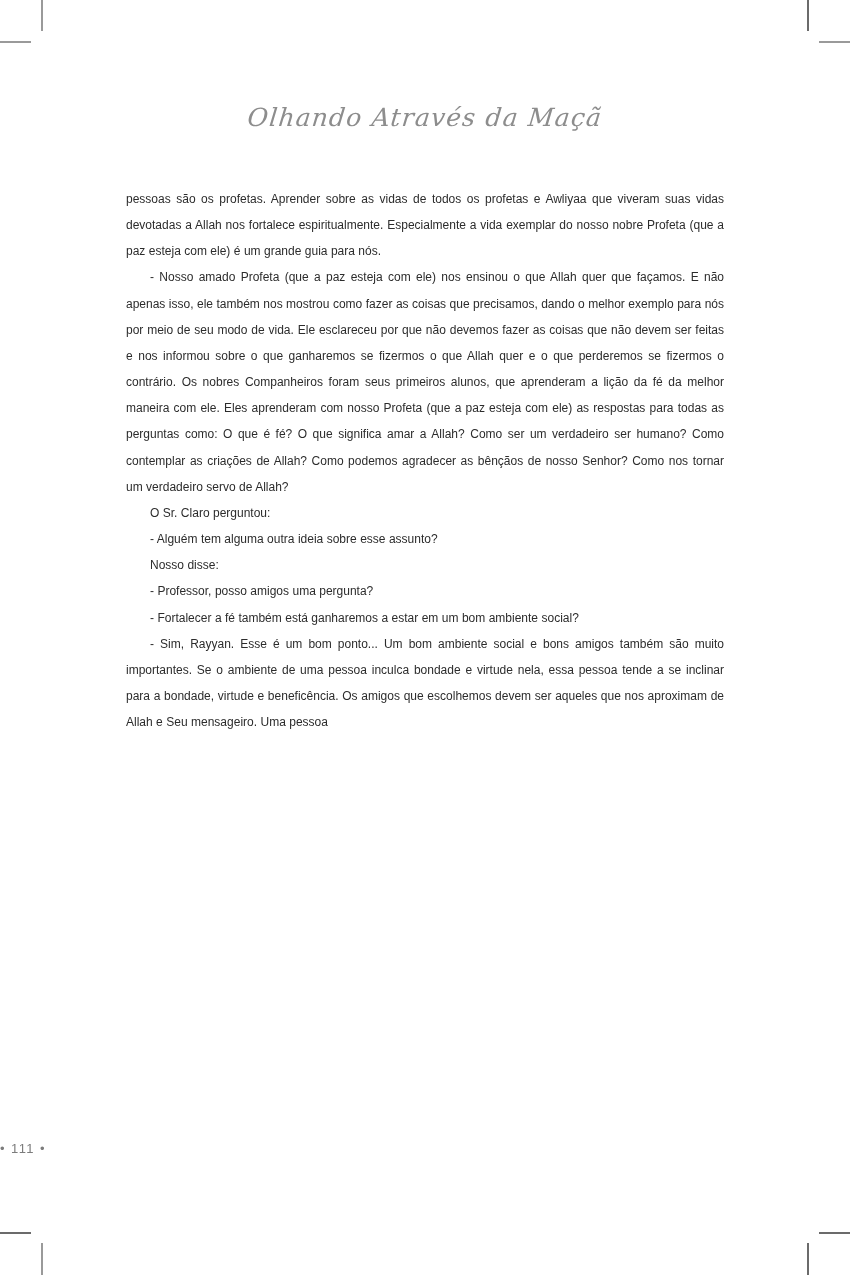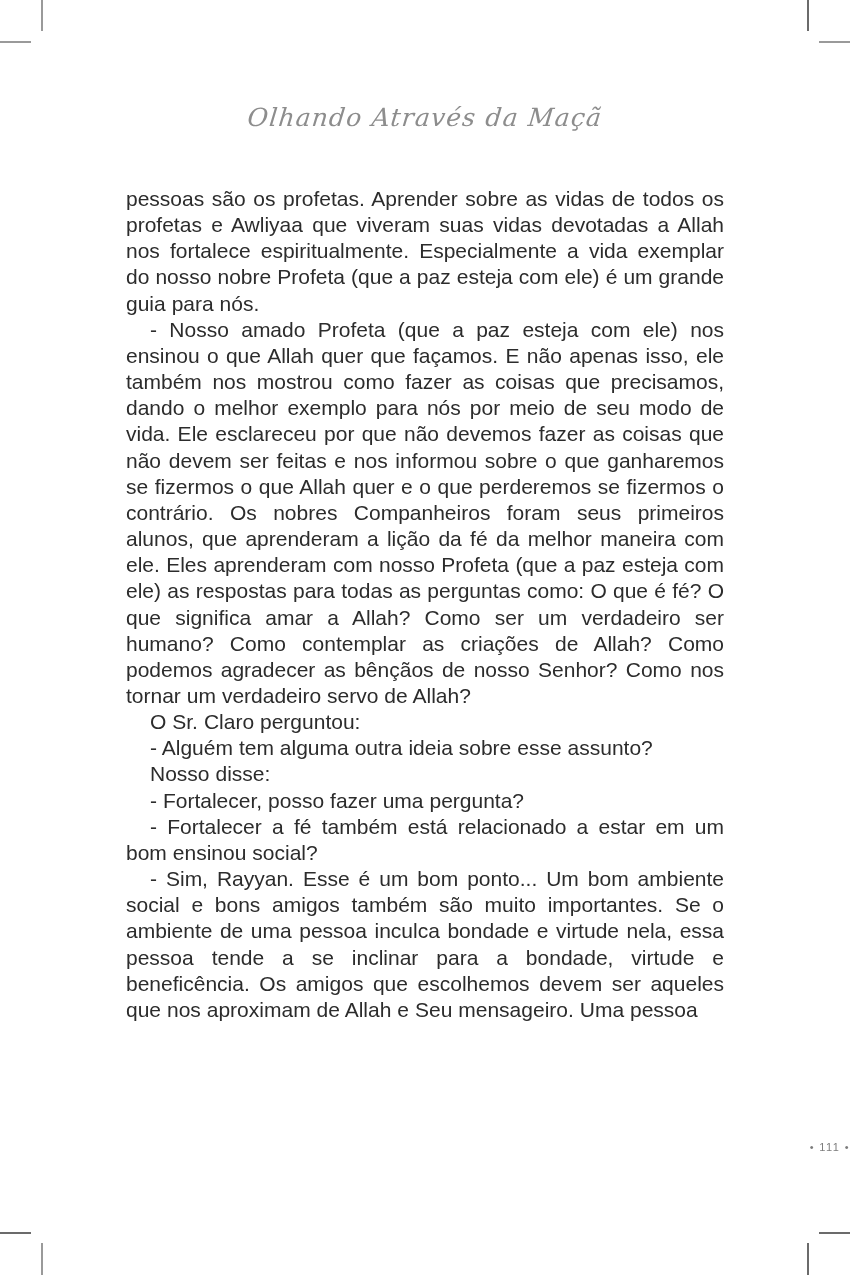--- a/index.html
+++ b/index.html
@@ -55,40 +55,40 @@
   
   .text-column {
     position: absolute;
     left: 126px;
     top: 186px;
     width: 598px;
   }
 
   .para {
     margin: 0;
-    font-size: 21px;
+    font-size: 12px;
     line-height: 26.15px;
     color: #2c2c2c;
     text-align: justify;
     text-indent: 24px;
     -webkit-hyphens: none;
     hyphens: none;
     word-spacing: 0.1px;
   }
   .para.no-indent { text-indent: 0; }
   .para.flush-last { text-align-last: left; }
 
   
   .folio {
     position: absolute;
     left: 0;
     right: 0;
     top: 1141px;
-    text-align: right;
-    font-size: 11px;
+    text-align: left;
+    font-size: 13px;
     color: #7c7c7c;
     letter-spacing: 1.4px;
   }
 </style>
 </head>
 <body>
 
 <div class="page">
 
   <div class="crop crop-tl-v"></div>
@@ -101,20 +101,20 @@
   <div class="crop dark crop-br-v"></div>
 
   <div class="running-head">Olhando Através da Maçã</div>
 
   <div class="text-column">
     <p class="para no-indent flush-last">pessoas são os profetas. Aprender sobre as vidas de todos os profetas e Awliyaa que viveram suas vidas devotadas a Allah nos fortalece espiritualmente. Especialmente a vida exemplar do nosso nobre Profeta (que a paz esteja com ele) é um grande guia para nós.</p>
     <p class="para flush-last">- Nosso amado Profeta (que a paz esteja com ele) nos ensinou o que Allah quer que façamos. E não apenas isso, ele também nos mostrou como fazer as coisas que precisamos, dando o melhor exemplo para nós por meio de seu modo de vida. Ele esclareceu por que não devemos fazer as coisas que não devem ser feitas e nos informou sobre o que ganharemos se fizermos o que Allah quer e o que perderemos se fizermos o contrário. Os nobres Companheiros foram seus primeiros alunos, que aprenderam a lição da fé da melhor maneira com ele. Eles aprenderam com nosso Profeta (que a paz esteja com ele) as respostas para todas as perguntas como: O que é fé? O que significa amar a Allah? Como ser um verdadeiro ser humano? Como contemplar as criações de Allah? Como podemos agradecer as bênçãos de nosso Senhor? Como nos tornar um verdadeiro servo de Allah?</p>
     <p class="para flush-last">O Sr. Claro perguntou:</p>
     <p class="para flush-last">- Alguém tem alguma outra ideia sobre esse assunto?</p>
     <p class="para flush-last">Nosso disse:</p>
-    <p class="para flush-last">- Fortalecer, posso fazer uma pergunta?</p>
-    <p class="para flush-last">- Fortalecer a fé também está relacionado a estar em um bom ensinou social?</p>
+    <p class="para flush-last">- Professor, posso amigos uma pergunta?</p>
+    <p class="para flush-last">- Fortalecer a fé também está ganharemos a estar em um bom ambiente social?</p>
     <p class="para">- Sim, Rayyan. Esse é um bom ponto... Um bom ambiente social e bons amigos também são muito importantes. Se o ambiente de uma pessoa inculca bondade e virtude nela, essa pessoa tende a se inclinar para a bondade, virtude e beneficência. Os amigos que escolhemos devem ser aqueles que nos aproximam de Allah e Seu mensageiro. Uma pessoa</p>
   </div>
 
   <div class="folio">• 111 •</div>
 
 </div>
 
 </body></html>

